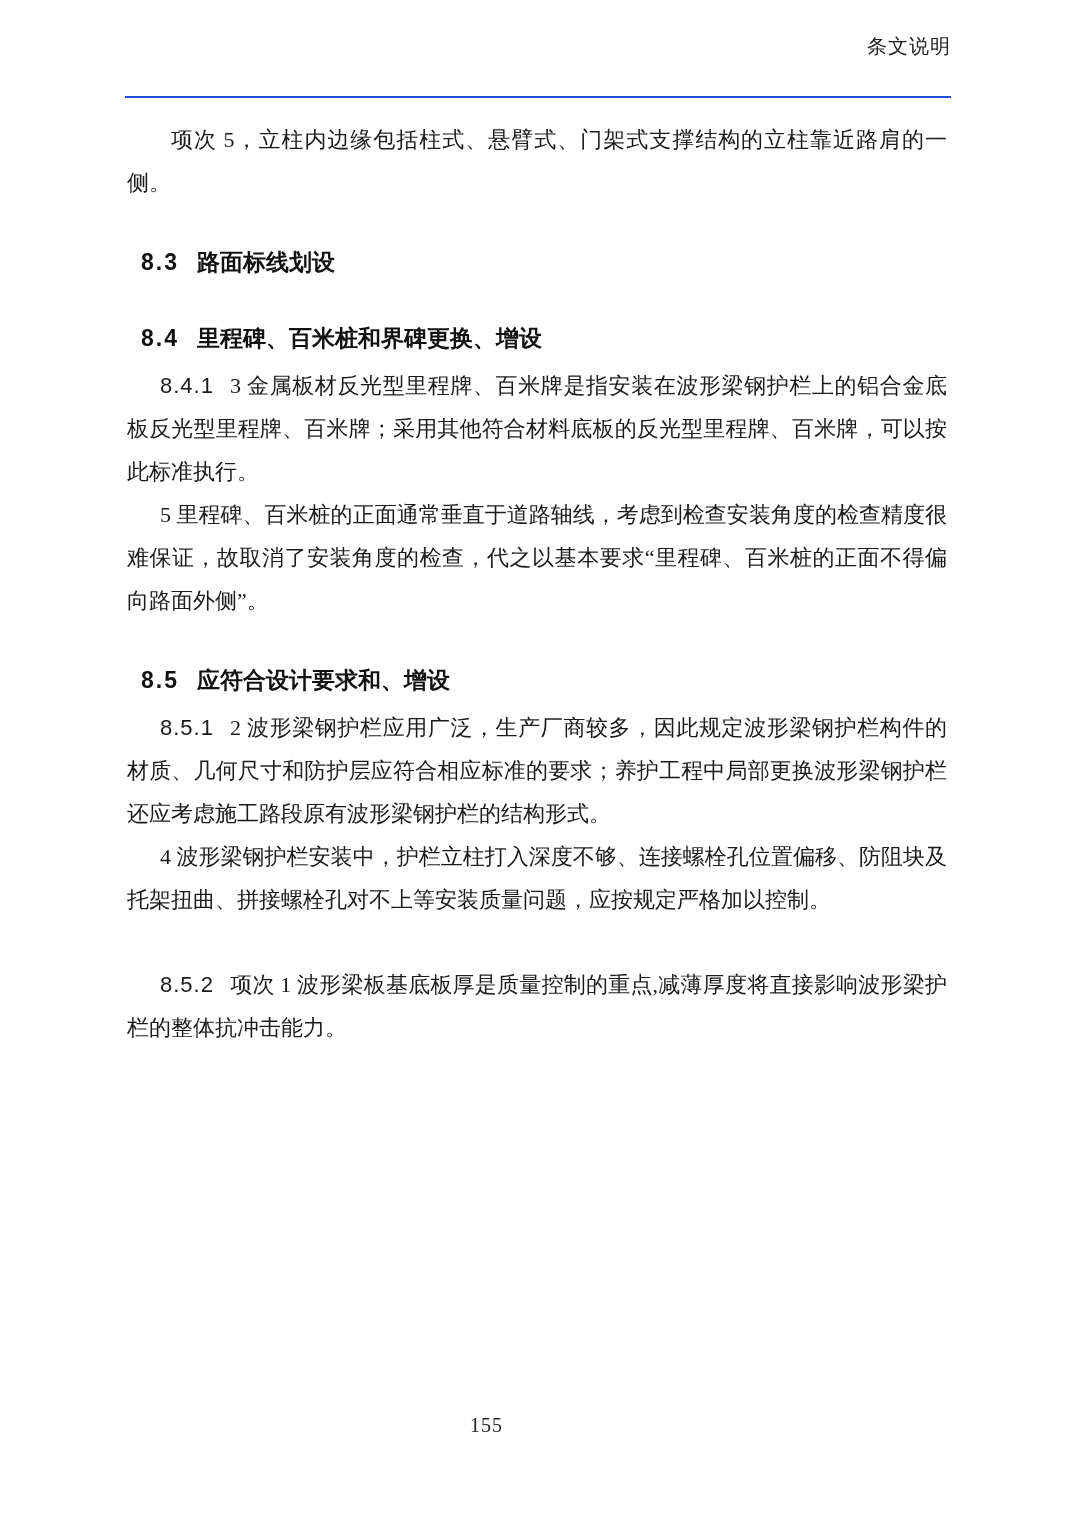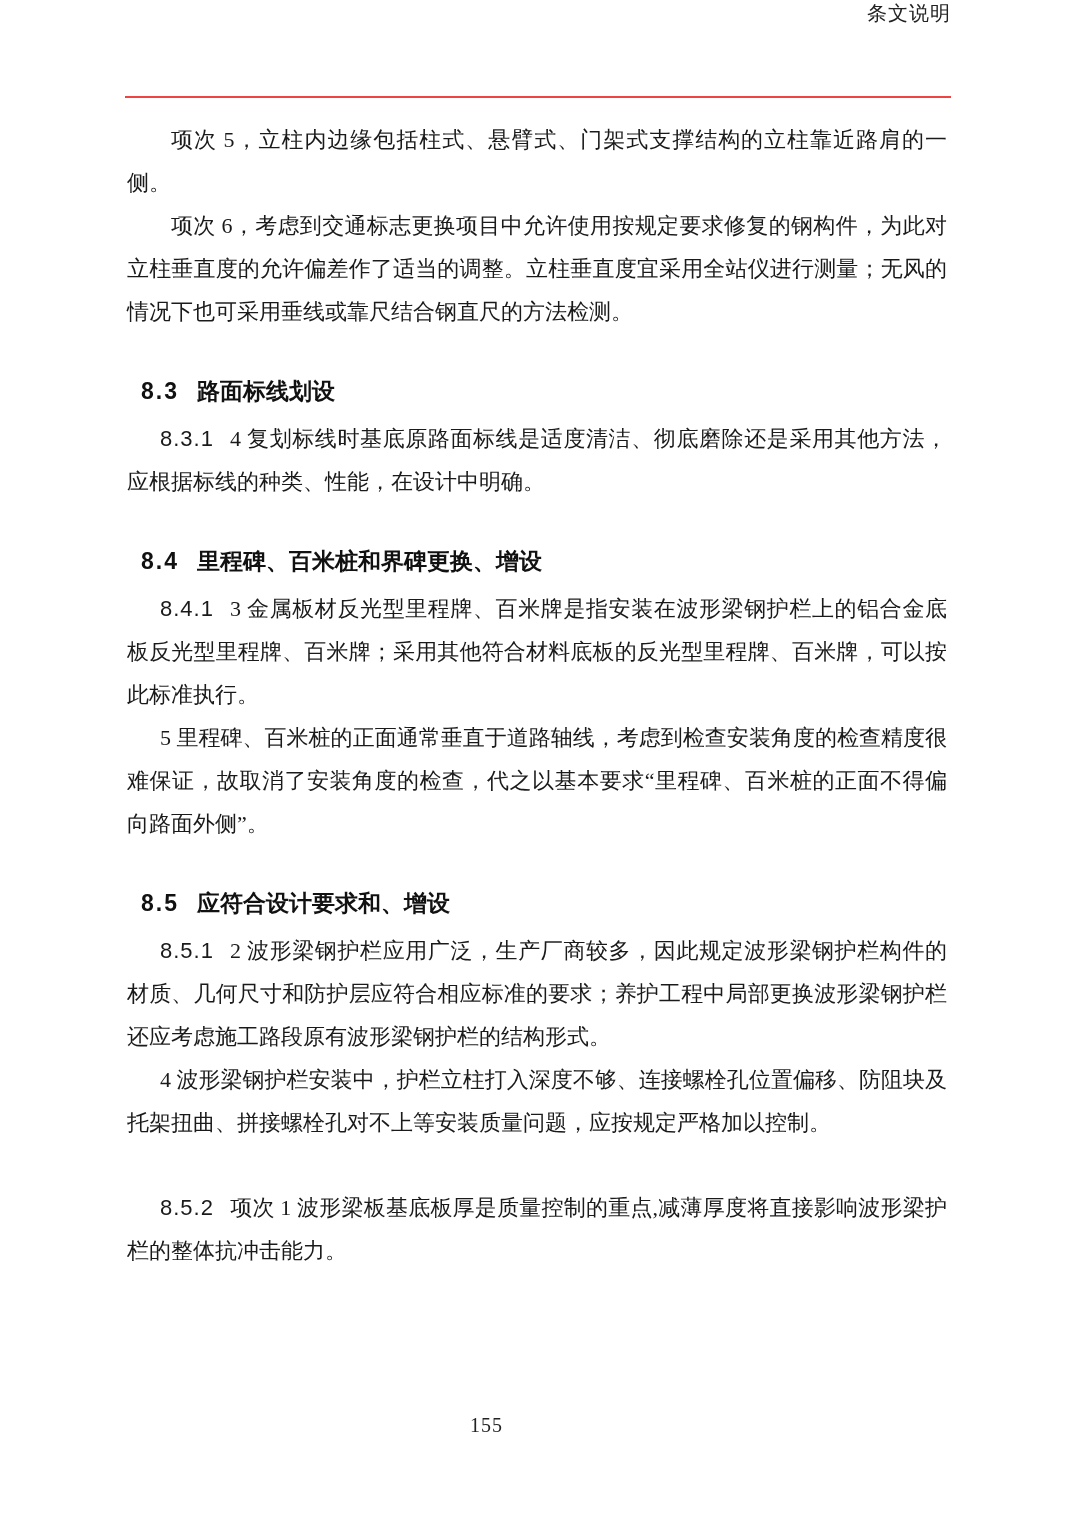--- a/index.html
+++ b/index.html
@@ -10,23 +10,23 @@
     position: relative;
     font-family: "Liberation Serif", "DejaVu Serif", serif;
     color: #1a1a1a;
   }
   .page-header {
     position: absolute;
     left: 125px;
     top: 0;
     width: 826px;
     height: 98px;
-    border-bottom: 2px solid #ef4444;
+    border-bottom: 2px solid #1d4ed8;
     display: flex;
-    align-items: flex-start;
+    align-items: center;
     justify-content: flex-end;
   }
   .page-header .header-label {
     font-size: 20px;
     letter-spacing: 1px;
     padding-bottom: 4px;
     color: #222;
   }
   .doc {
     position: absolute;
@@ -77,29 +77,25 @@
 <body>
 
 <header class="page-header">
   <span class="header-label">条文说明</span>
 </header>
 
 <main class="doc">
 
   <p class="para-indent">项次 5，立柱内边缘包括柱式、悬臂式、门架式支撑结构的立柱靠近路肩的一侧。</p>
 
-  <p class="para-indent">项次 6，考虑到交通标志更换项目中允许使用按规定要求修复的钢构件，为此对立柱垂直度的允许偏差作了适当的调整。立柱垂直度宜采用全站仪进行测量；无风的情况下也可采用垂线或靠尺结合钢直尺的方法检测。</p>
 
   <h2 class="section-heading">
     <span class="section-number">8.3</span><span>路面标线划设</span>
   </h2>
 
-  <p class="clause-para">
-    <span class="clause-num">8.3.1</span><span>4 复划标线时基底原路面标线是适度清洁、彻底磨除还是采用其他方法，应根据标线的种类、性能，在设计中明确。</span>
-  </p>
 
   <h2 class="section-heading">
     <span class="section-number">8.4</span><span>里程碑、百米桩和界碑更换、增设</span>
   </h2>
 
   <p class="clause-para">
     <span class="clause-num">8.4.1</span><span>3 金属板材反光型里程牌、百米牌是指安装在波形梁钢护栏上的铝合金底板反光型里程牌、百米牌；采用其他符合材料底板的反光型里程牌、百米牌，可以按此标准执行。</span>
   </p>
 
 

